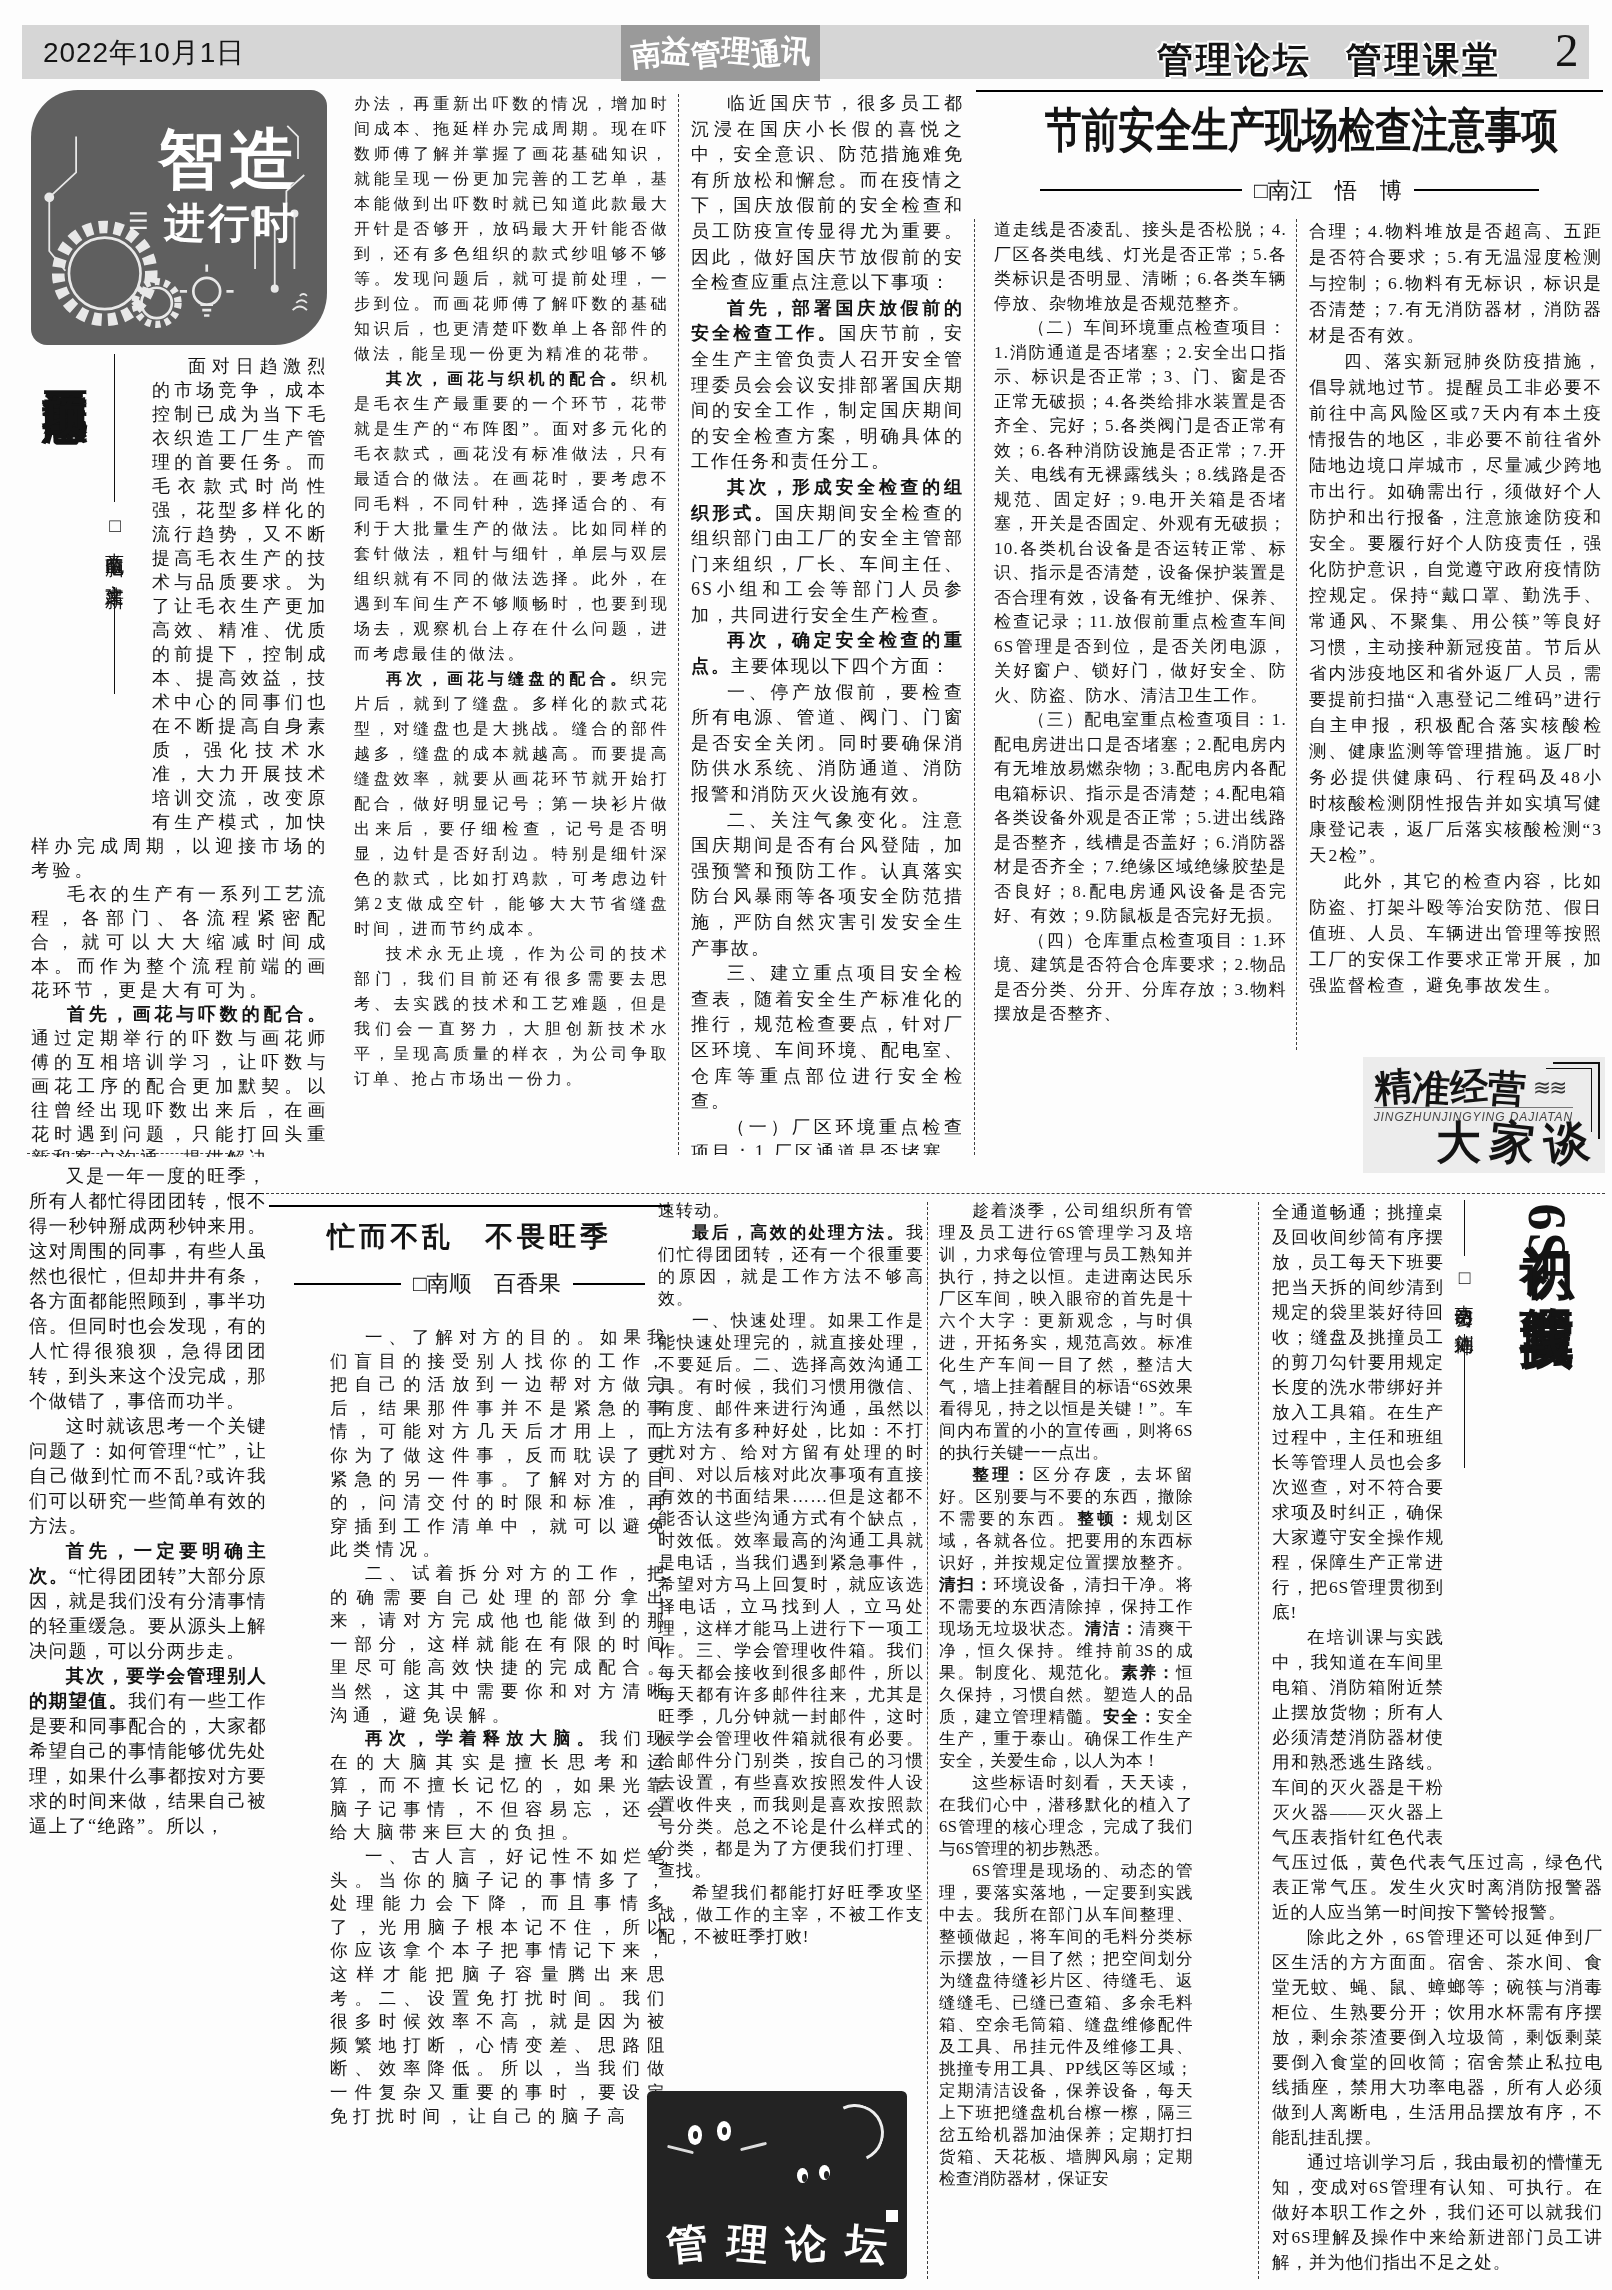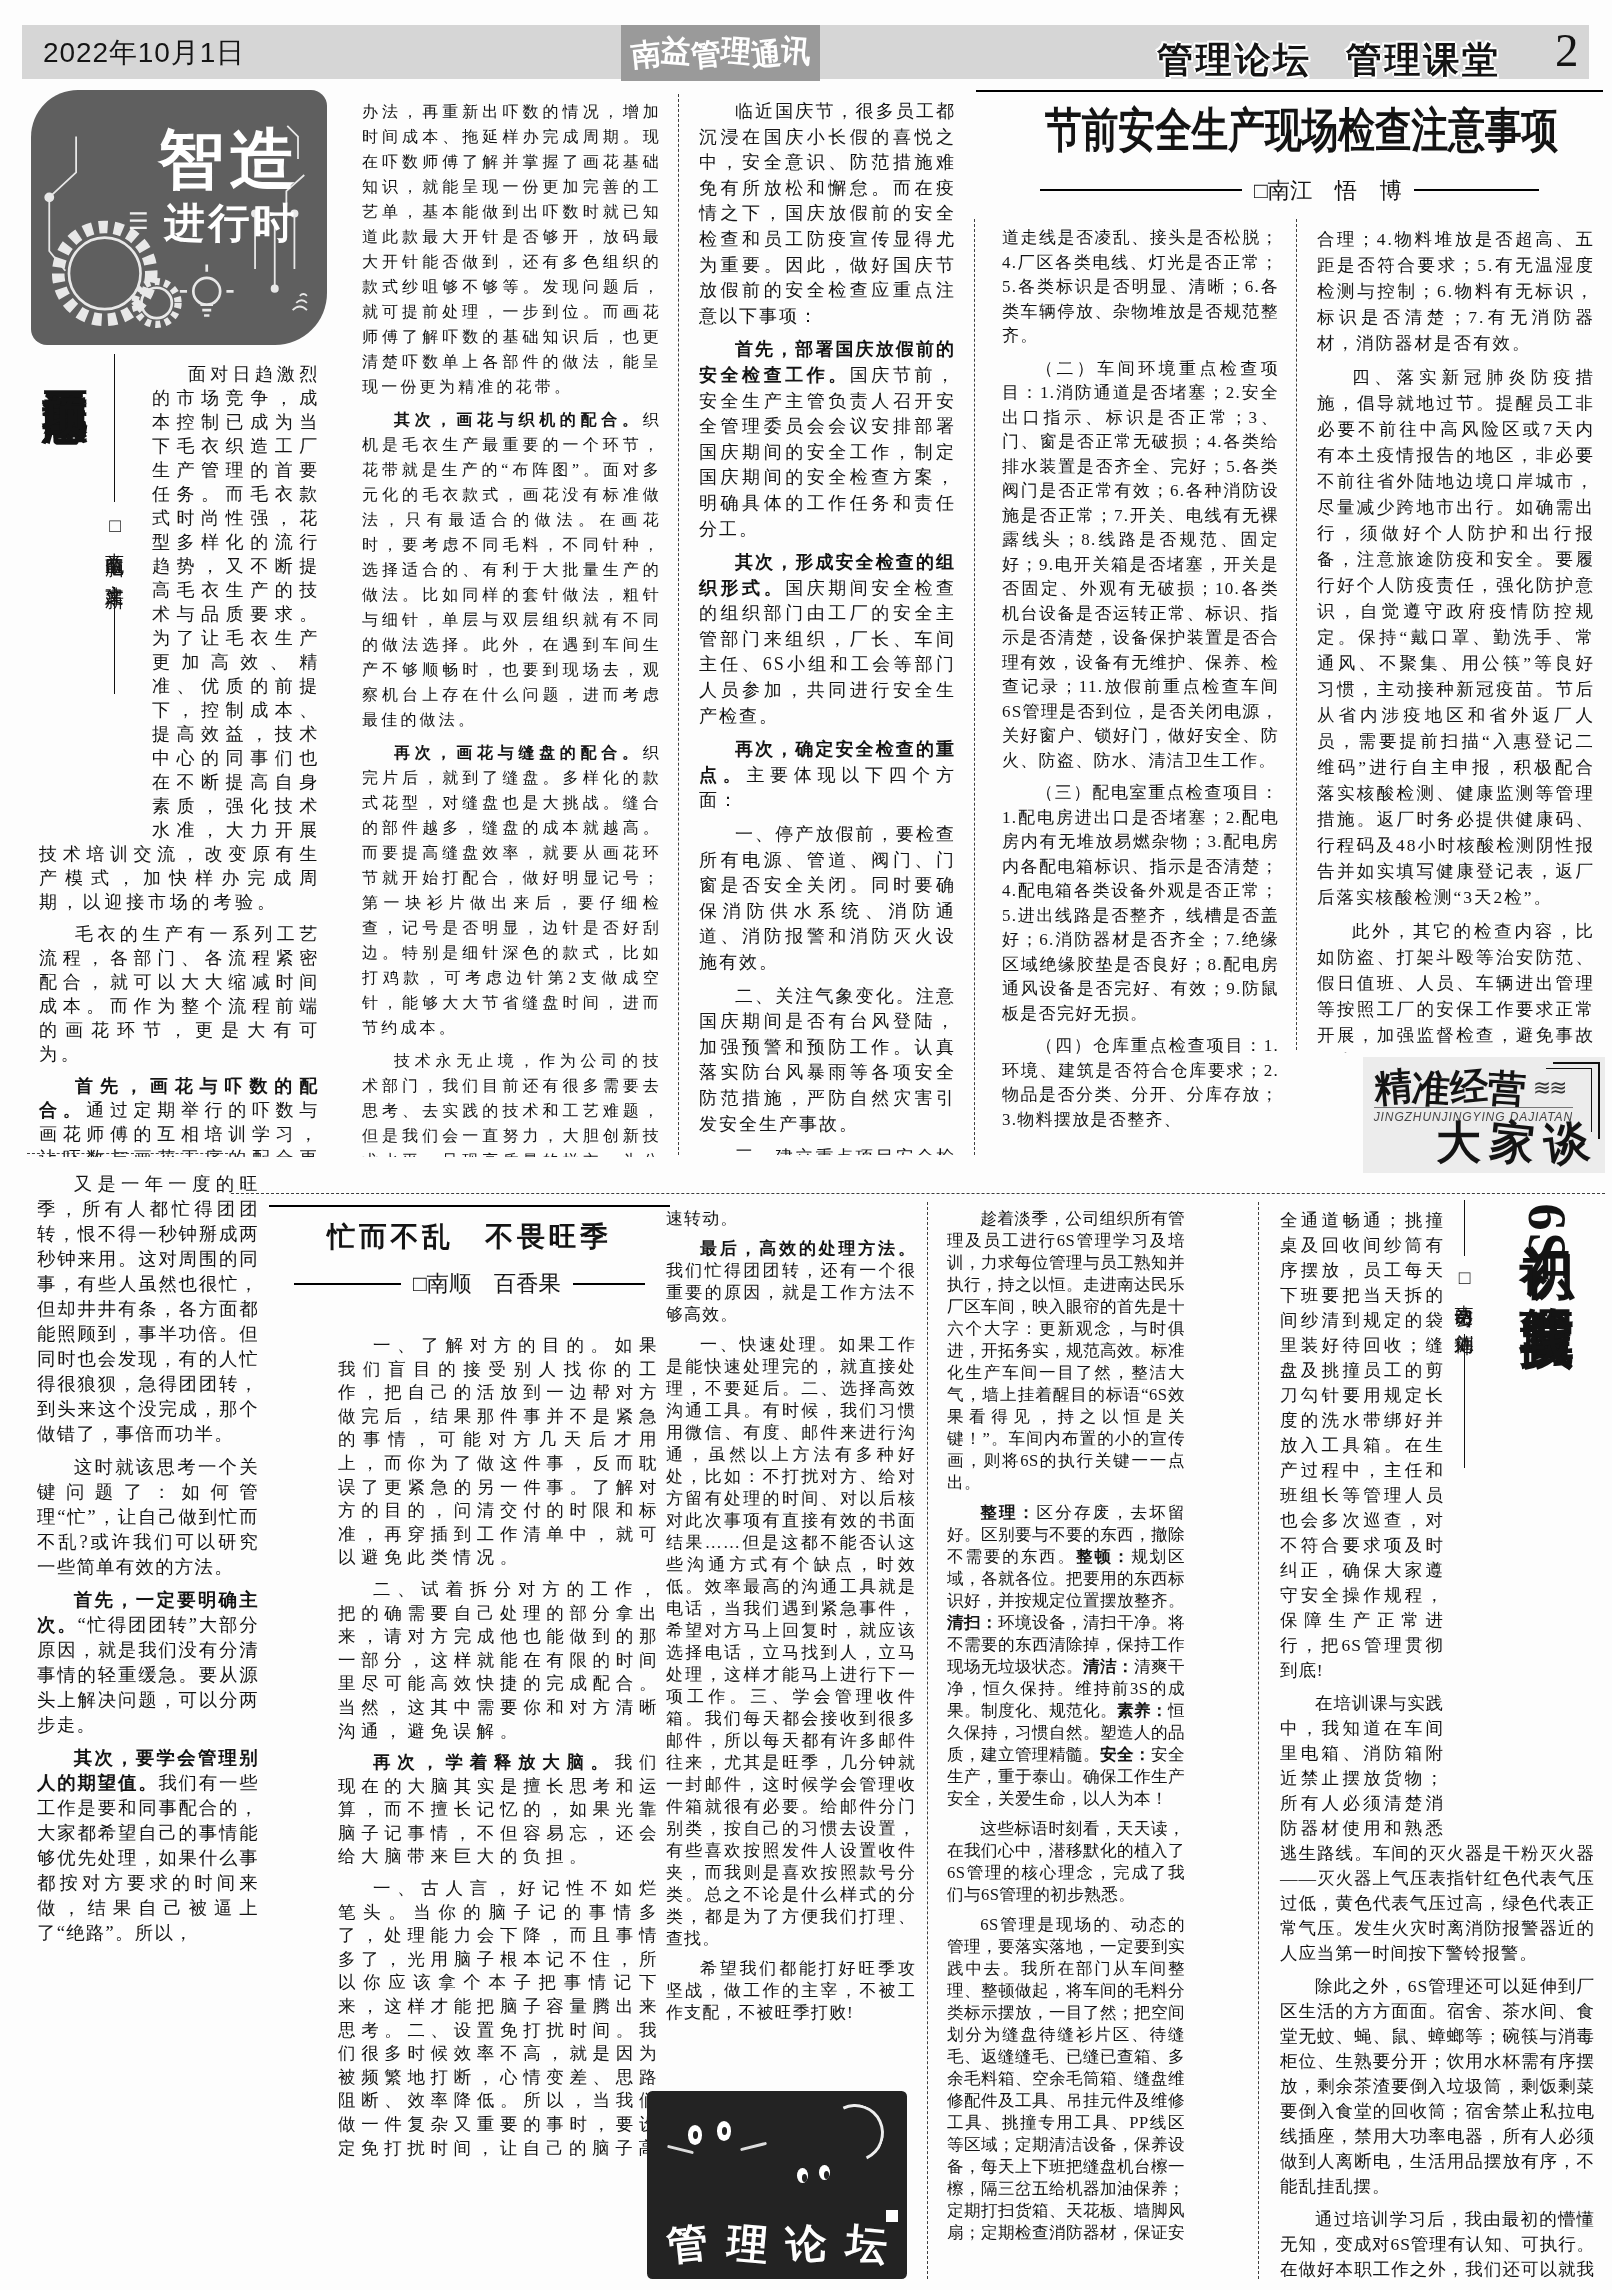--- a/index.html
+++ b/index.html
@@ -22,21 +22,21 @@
   .promo{position:absolute;left:31px;top:90px;width:296px;height:255px;background:#5f5f5f;
          border-radius:47px 16px 52px 16px;color:#fff;overflow:hidden;}
   .promo .t1{position:absolute;left:127px;top:25px;font-size:66px;font-weight:900;letter-spacing:5.4px;
              font-family:"Liberation Sans","DejaVu Sans",sans-serif;}
   .promo .t2{position:absolute;left:133px;top:106px;font-size:41px;font-weight:700;letter-spacing:3.6px;
              font-family:"Liberation Sans","DejaVu Sans",sans-serif;}
   .promo .menu-ic{position:absolute;left:97px;top:118px;font-size:23px;opacity:.9;}
   .promo svg{position:absolute;left:0;top:0;}
   
   .col{position:absolute;text-align:justify;text-justify:inter-ideograph;overflow:hidden;}
-  .col p{margin:8px;text-indent:2em;}
+  .col p{margin:0;text-indent:2em;}
   .col p.np{text-indent:0;}
   .col b{font-weight:bold;}
   
   .a1{left:31px;top:354px;width:298px;height:803px;font-size:18px;letter-spacing:3.8px;line-height:24px;}
   .a1-float{float:left;width:121px;height:467px;display:flex;}
   .a1-title{writing-mode:vertical-rl;text-orientation:upright;font-size:45px;font-weight:900;
             line-height:59px;letter-spacing:0.9px;width:63px;text-indent:0;}
   .a1-byline{width:41px;display:flex;flex-direction:column;align-items:center;letter-spacing:0;}
   .rule-v{width:1.8px;background:#111;}
   .vtxt{writing-mode:vertical-rl;text-orientation:upright;}

